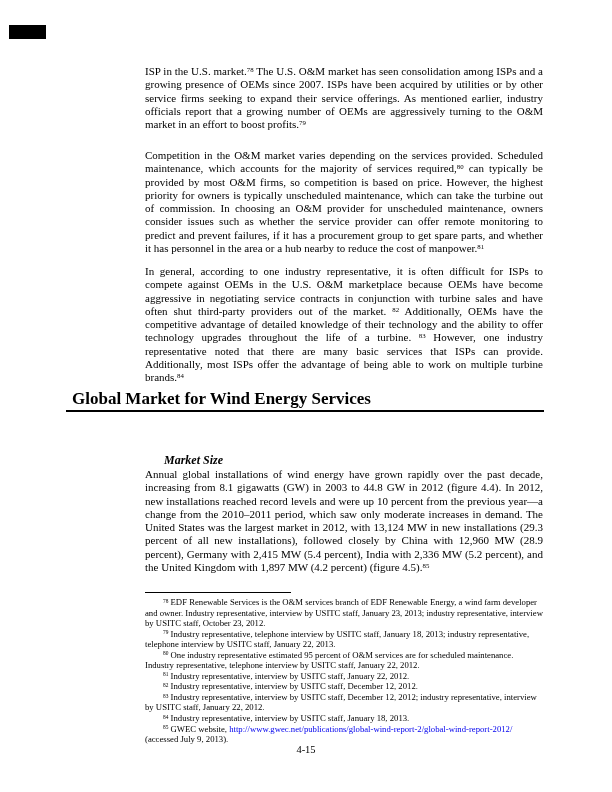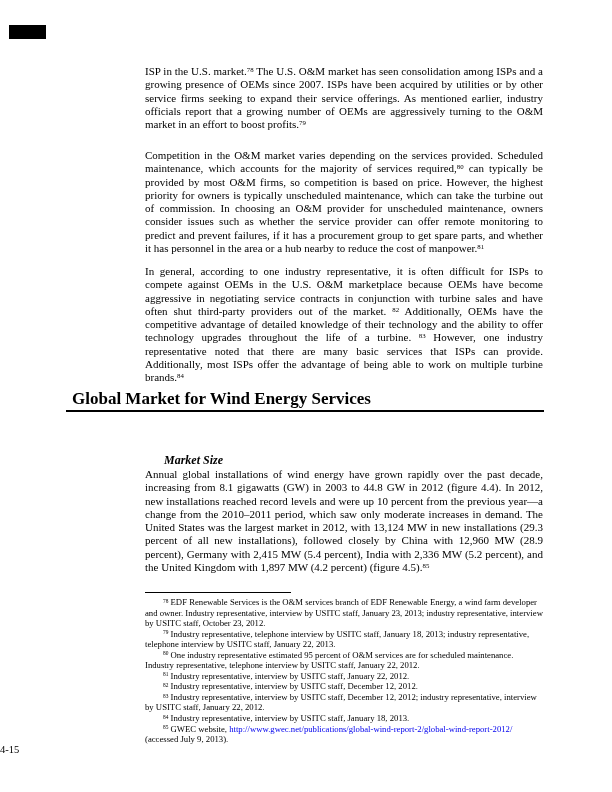--- a/index.html
+++ b/index.html
@@ -84,21 +84,21 @@
   }
   .fn-link {
     color: #0000EE;
     cursor: pointer;
   }
   .page-number {
     position: absolute;
     left: 0;
     right: 0;
     top: 744px;
-    text-align: left;
+    text-align: center;
     font-size: 10.5px;
     margin: 0;
   }
 </style>
 </head>
 <body>
 
 <div class="page">
 
   <div class="artifact-mark"></div>

